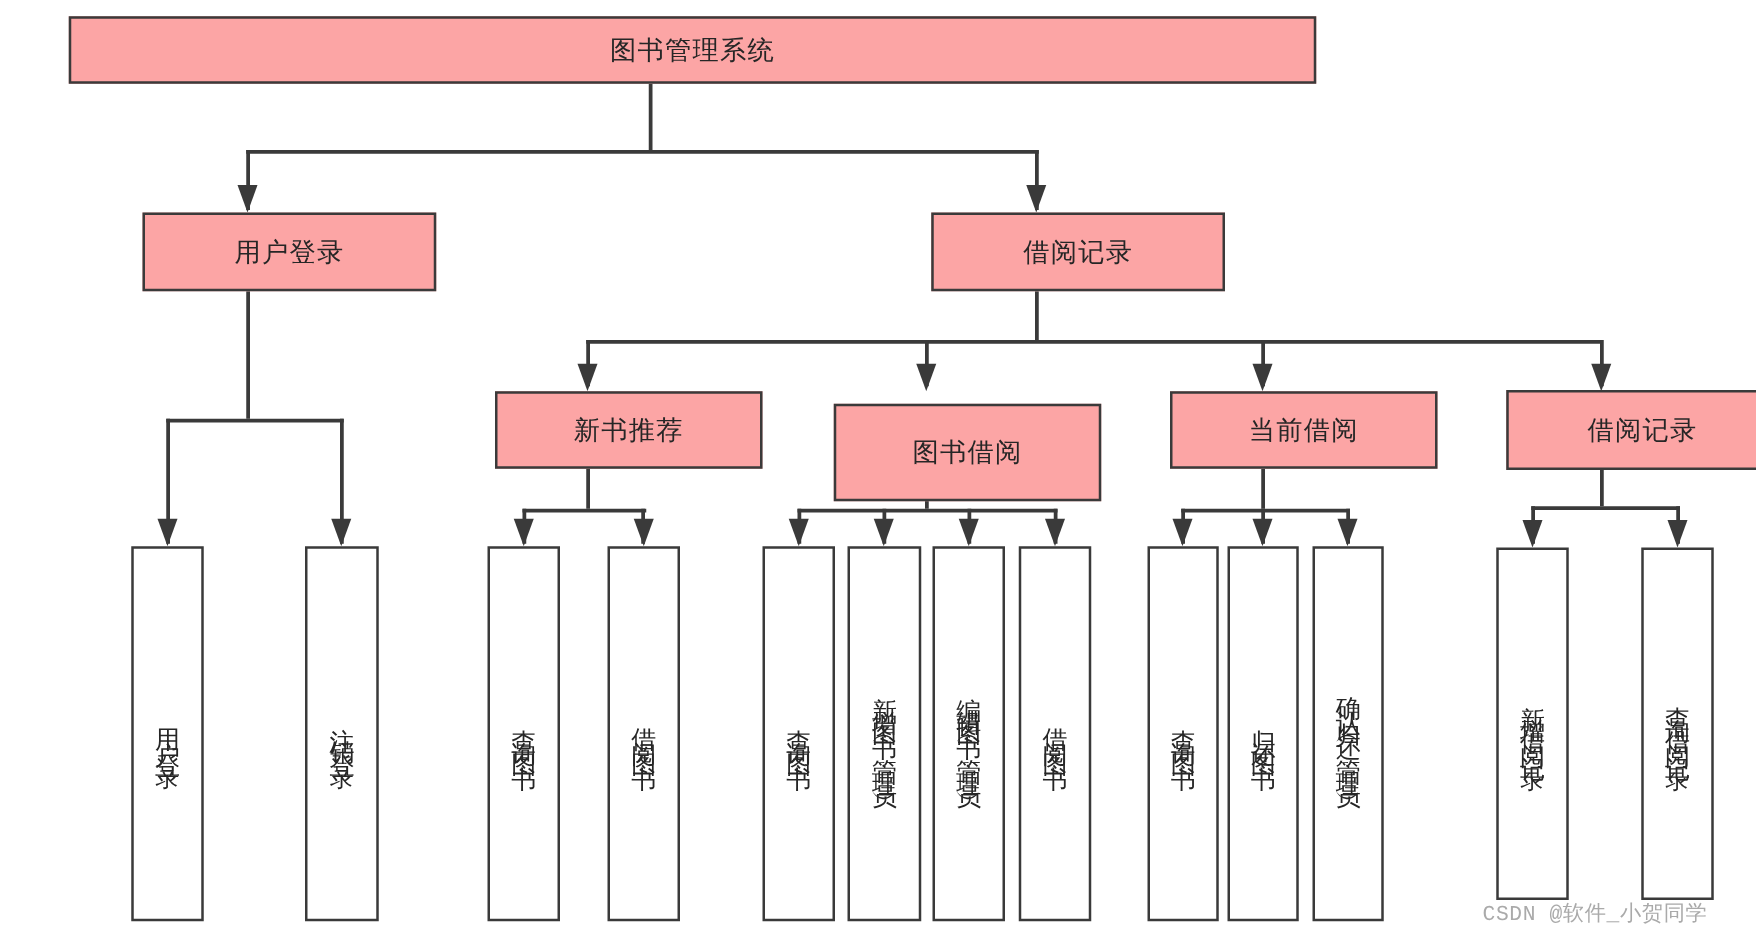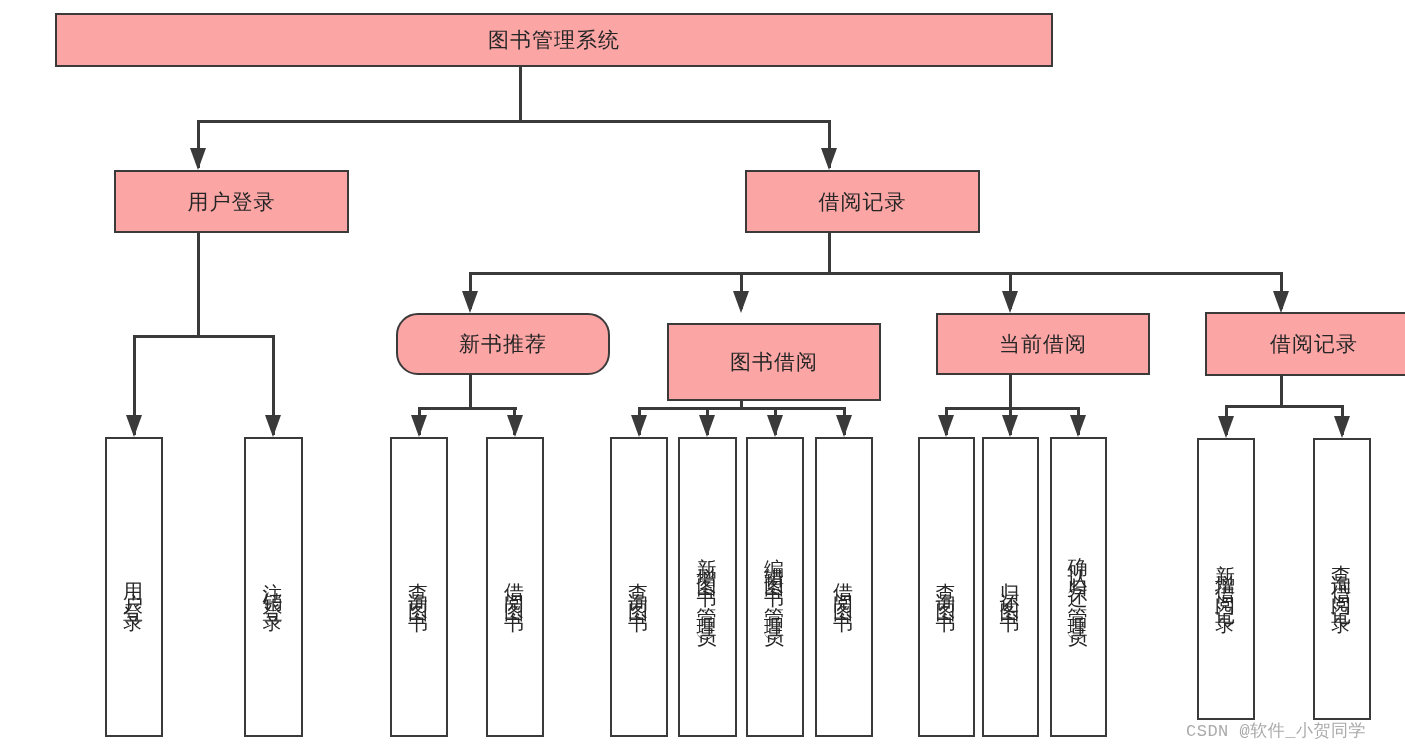--- a/index.html
+++ b/index.html
@@ -75,21 +75,21 @@
 <body>
 
 <div class="canvas">
 
   <div class="hbox title" style="left:22px;top:13px;width:998px;height:54px;">图书管理系统</div>
 
   <div class="hbox" style="left:81px;top:170px;width:235px;height:63px;">用户登录</div>
 
   <div class="hbox" style="left:712px;top:170px;width:235px;height:63px;">借阅记录</div>
 
-  <div class="hbox" style="left:363px;top:313px;width:214px;height:62px;border-radius:22px;">新书推荐</div>
+  <div class="hbox" style="left:363px;top:313px;width:214px;height:62px;">新书推荐</div>
 
   <div class="hbox" style="left:634px;top:323px;width:214px;height:78px;">图书借阅</div>
 
   <div class="hbox" style="left:1172px;top:312px;width:218px;height:64px;">借阅记录</div>
 
   <div class="hbox" style="left:903px;top:313px;width:214px;height:62px;">当前借阅</div>
 
   <div class="vbox" style="left:105px;top:437px;width:58px;height:300px;">用户登录</div>
   <div class="vbox" style="left:244px;top:437px;width:59px;height:300px;">注销登录</div>
 

